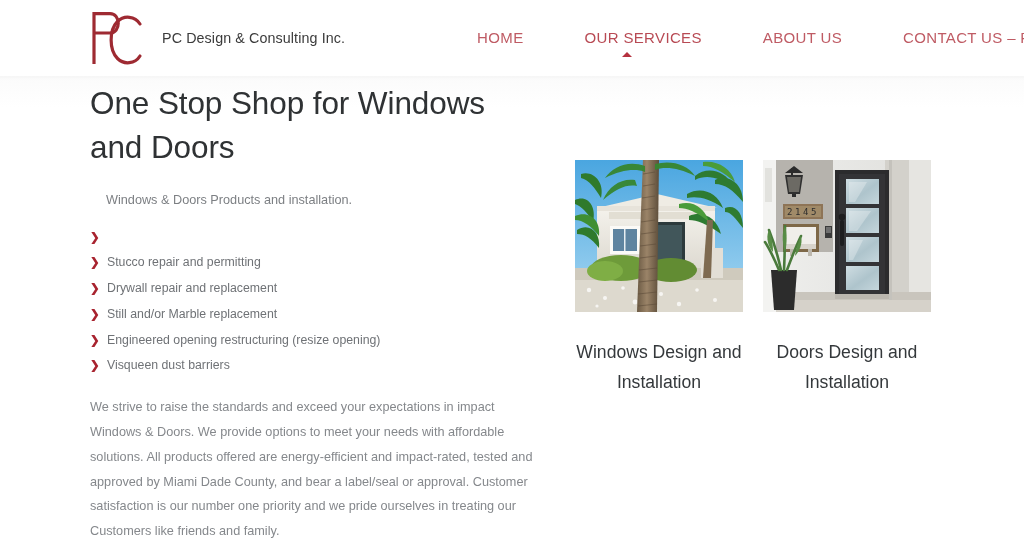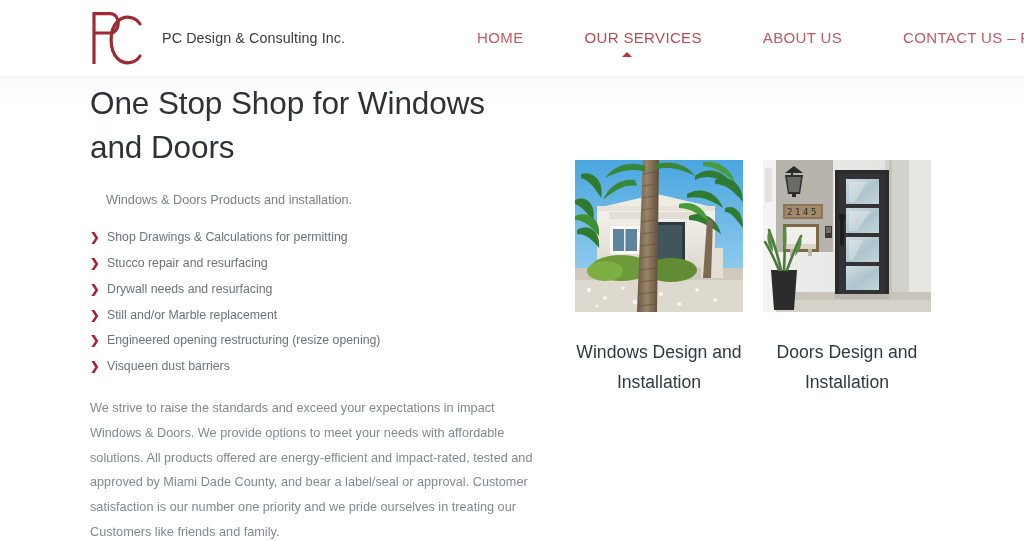--- a/index.html
+++ b/index.html
@@ -263,29 +263,28 @@
 
       <h1 class="page-title">One Stop Shop for Windows and Doors</h1>
 
       <div class="lead">
         <p>Windows &amp; Doors Products and installation.</p>
       </div>
 
       <ul class="svc-list">
         <li>
           <span class="svc-bullet">❯</span>
-          <span>Shop Drawings &amp; Calculations for permitting</span>
         </li>
         <li>
           <span class="svc-bullet">❯</span>
-          <span>Stucco repair and resurfacing</span>
+          <span>Stucco repair and permitting</span>
         </li>
         <li>
           <span class="svc-bullet">❯</span>
-          <span>Drywall needs and resurfacing</span>
+          <span>Drywall repair and replacement</span>
         </li>
         <li>
           <span class="svc-bullet">❯</span>
           <span>Still and/or Marble replacement</span>
         </li>
         <li>
           <span class="svc-bullet">❯</span>
           <span>Engineered opening restructuring (resize opening)</span>
         </li>
         <li>

